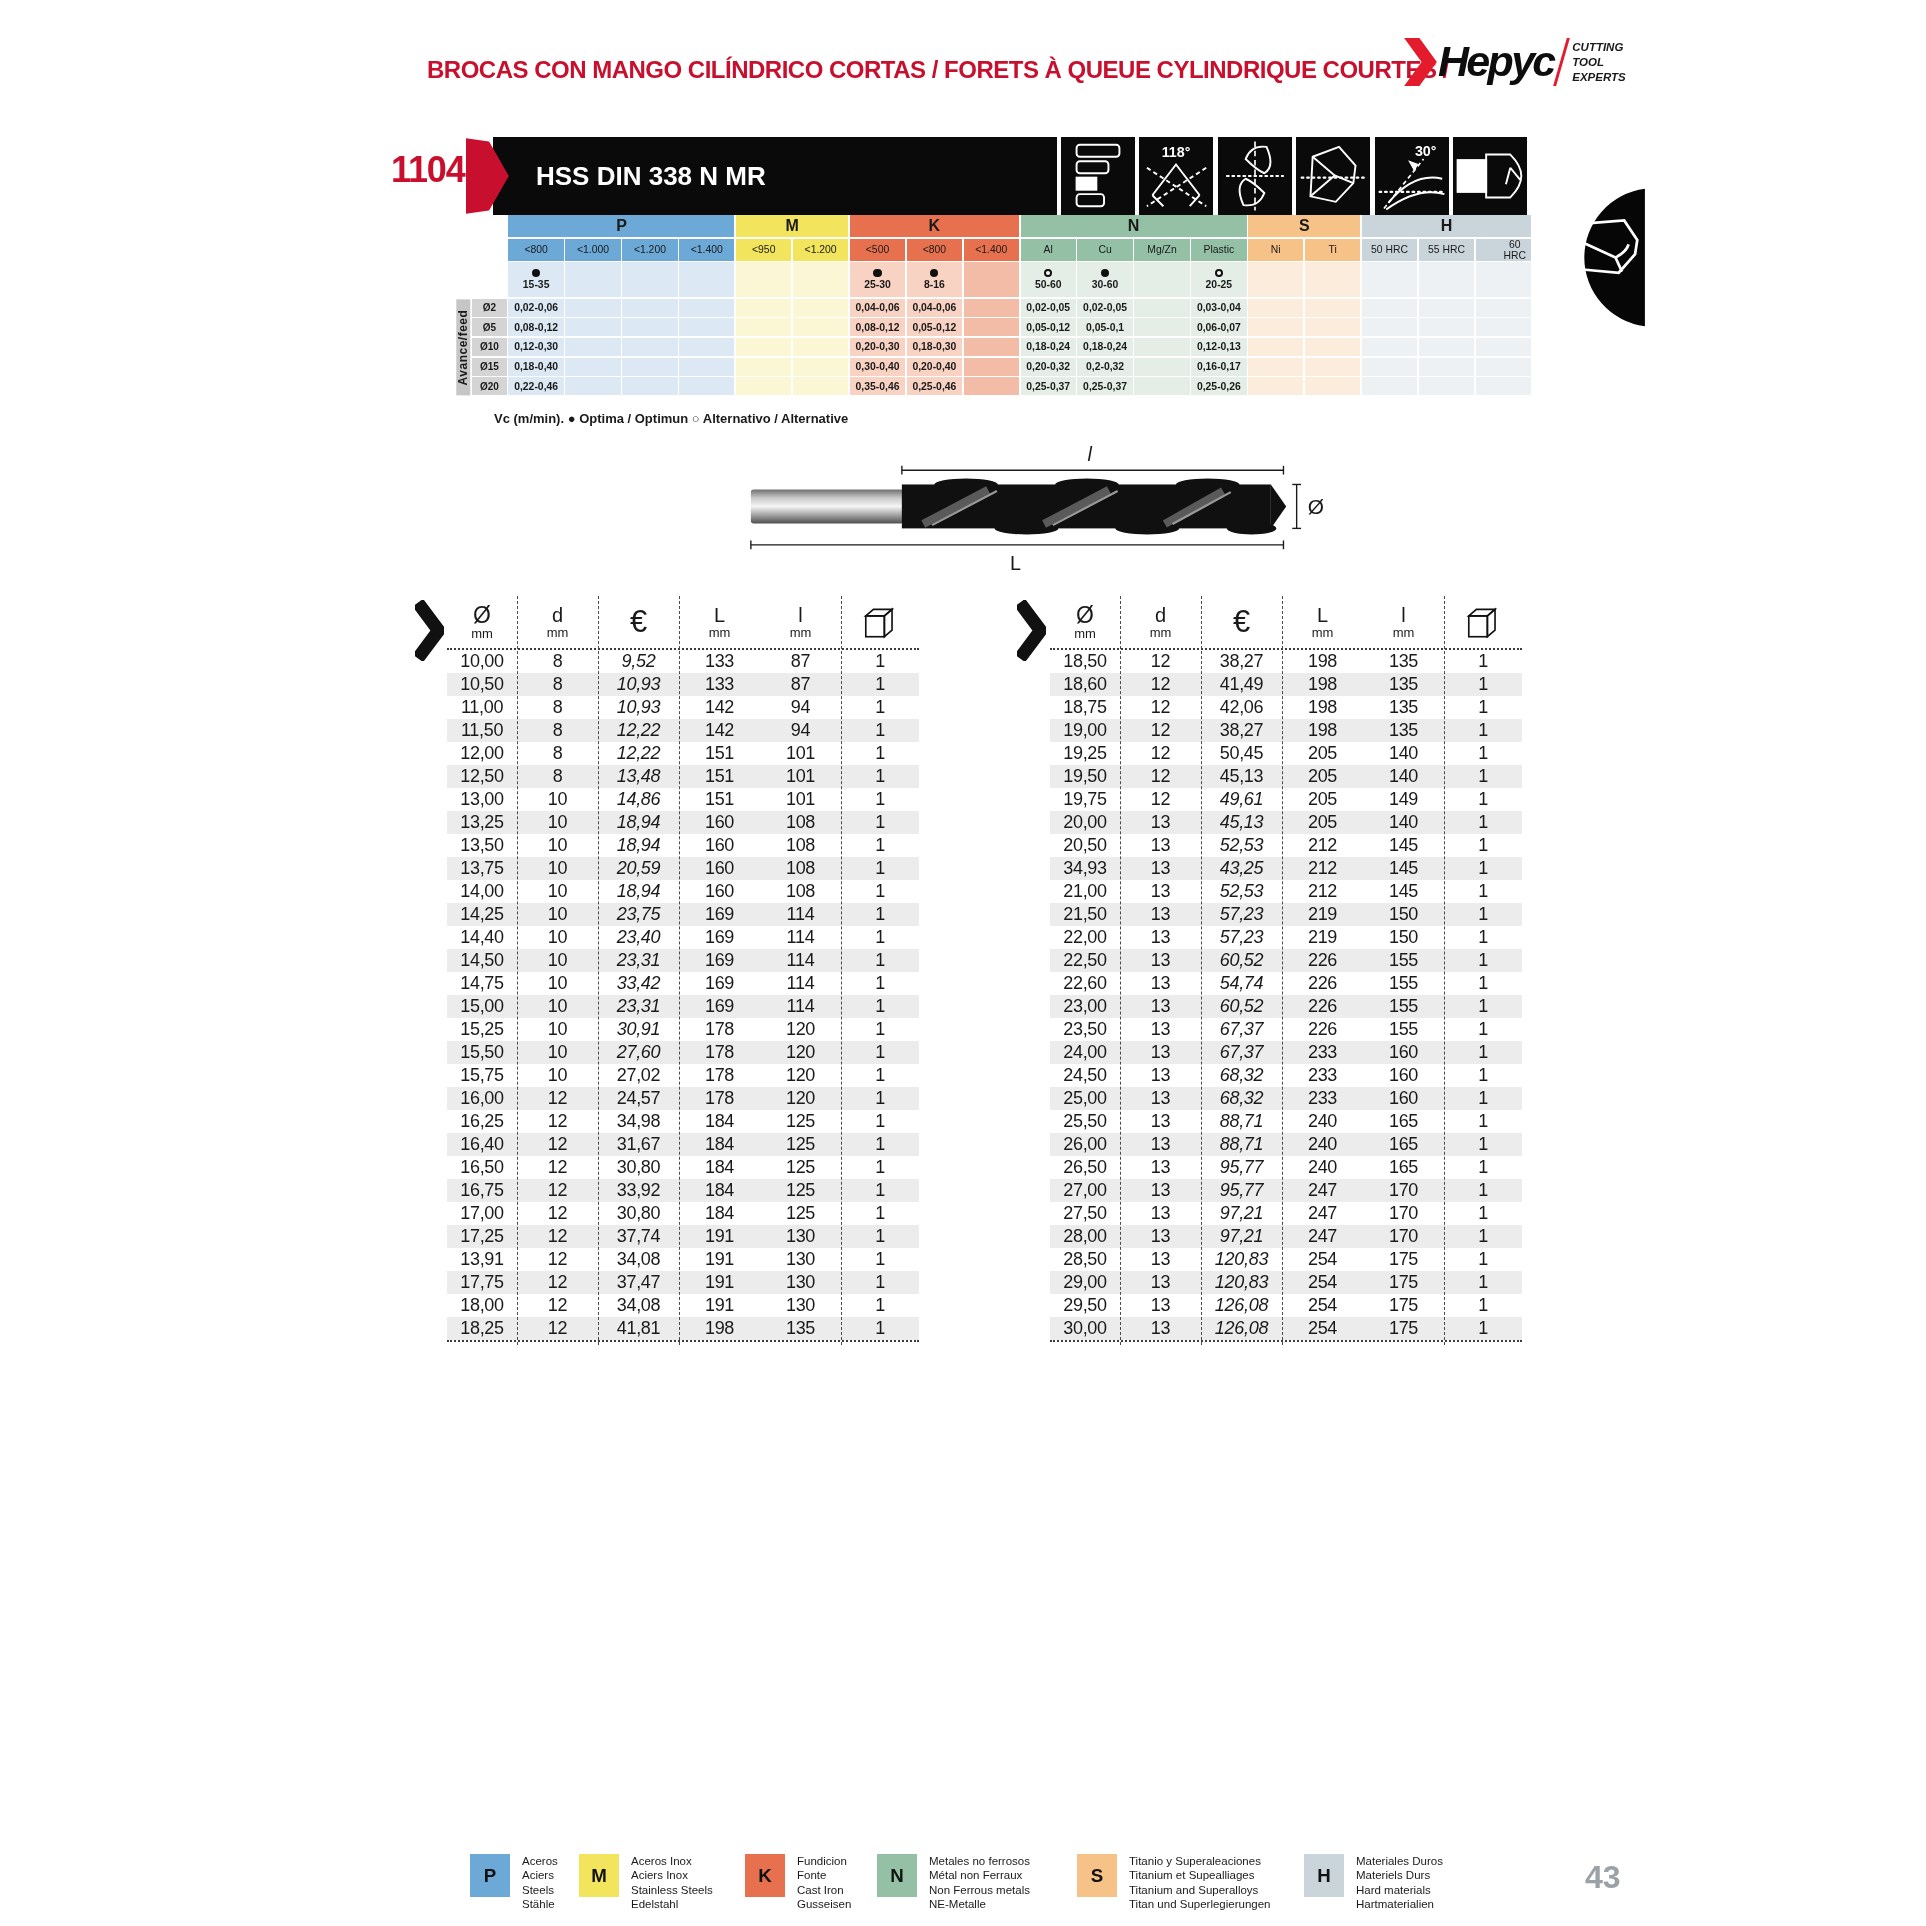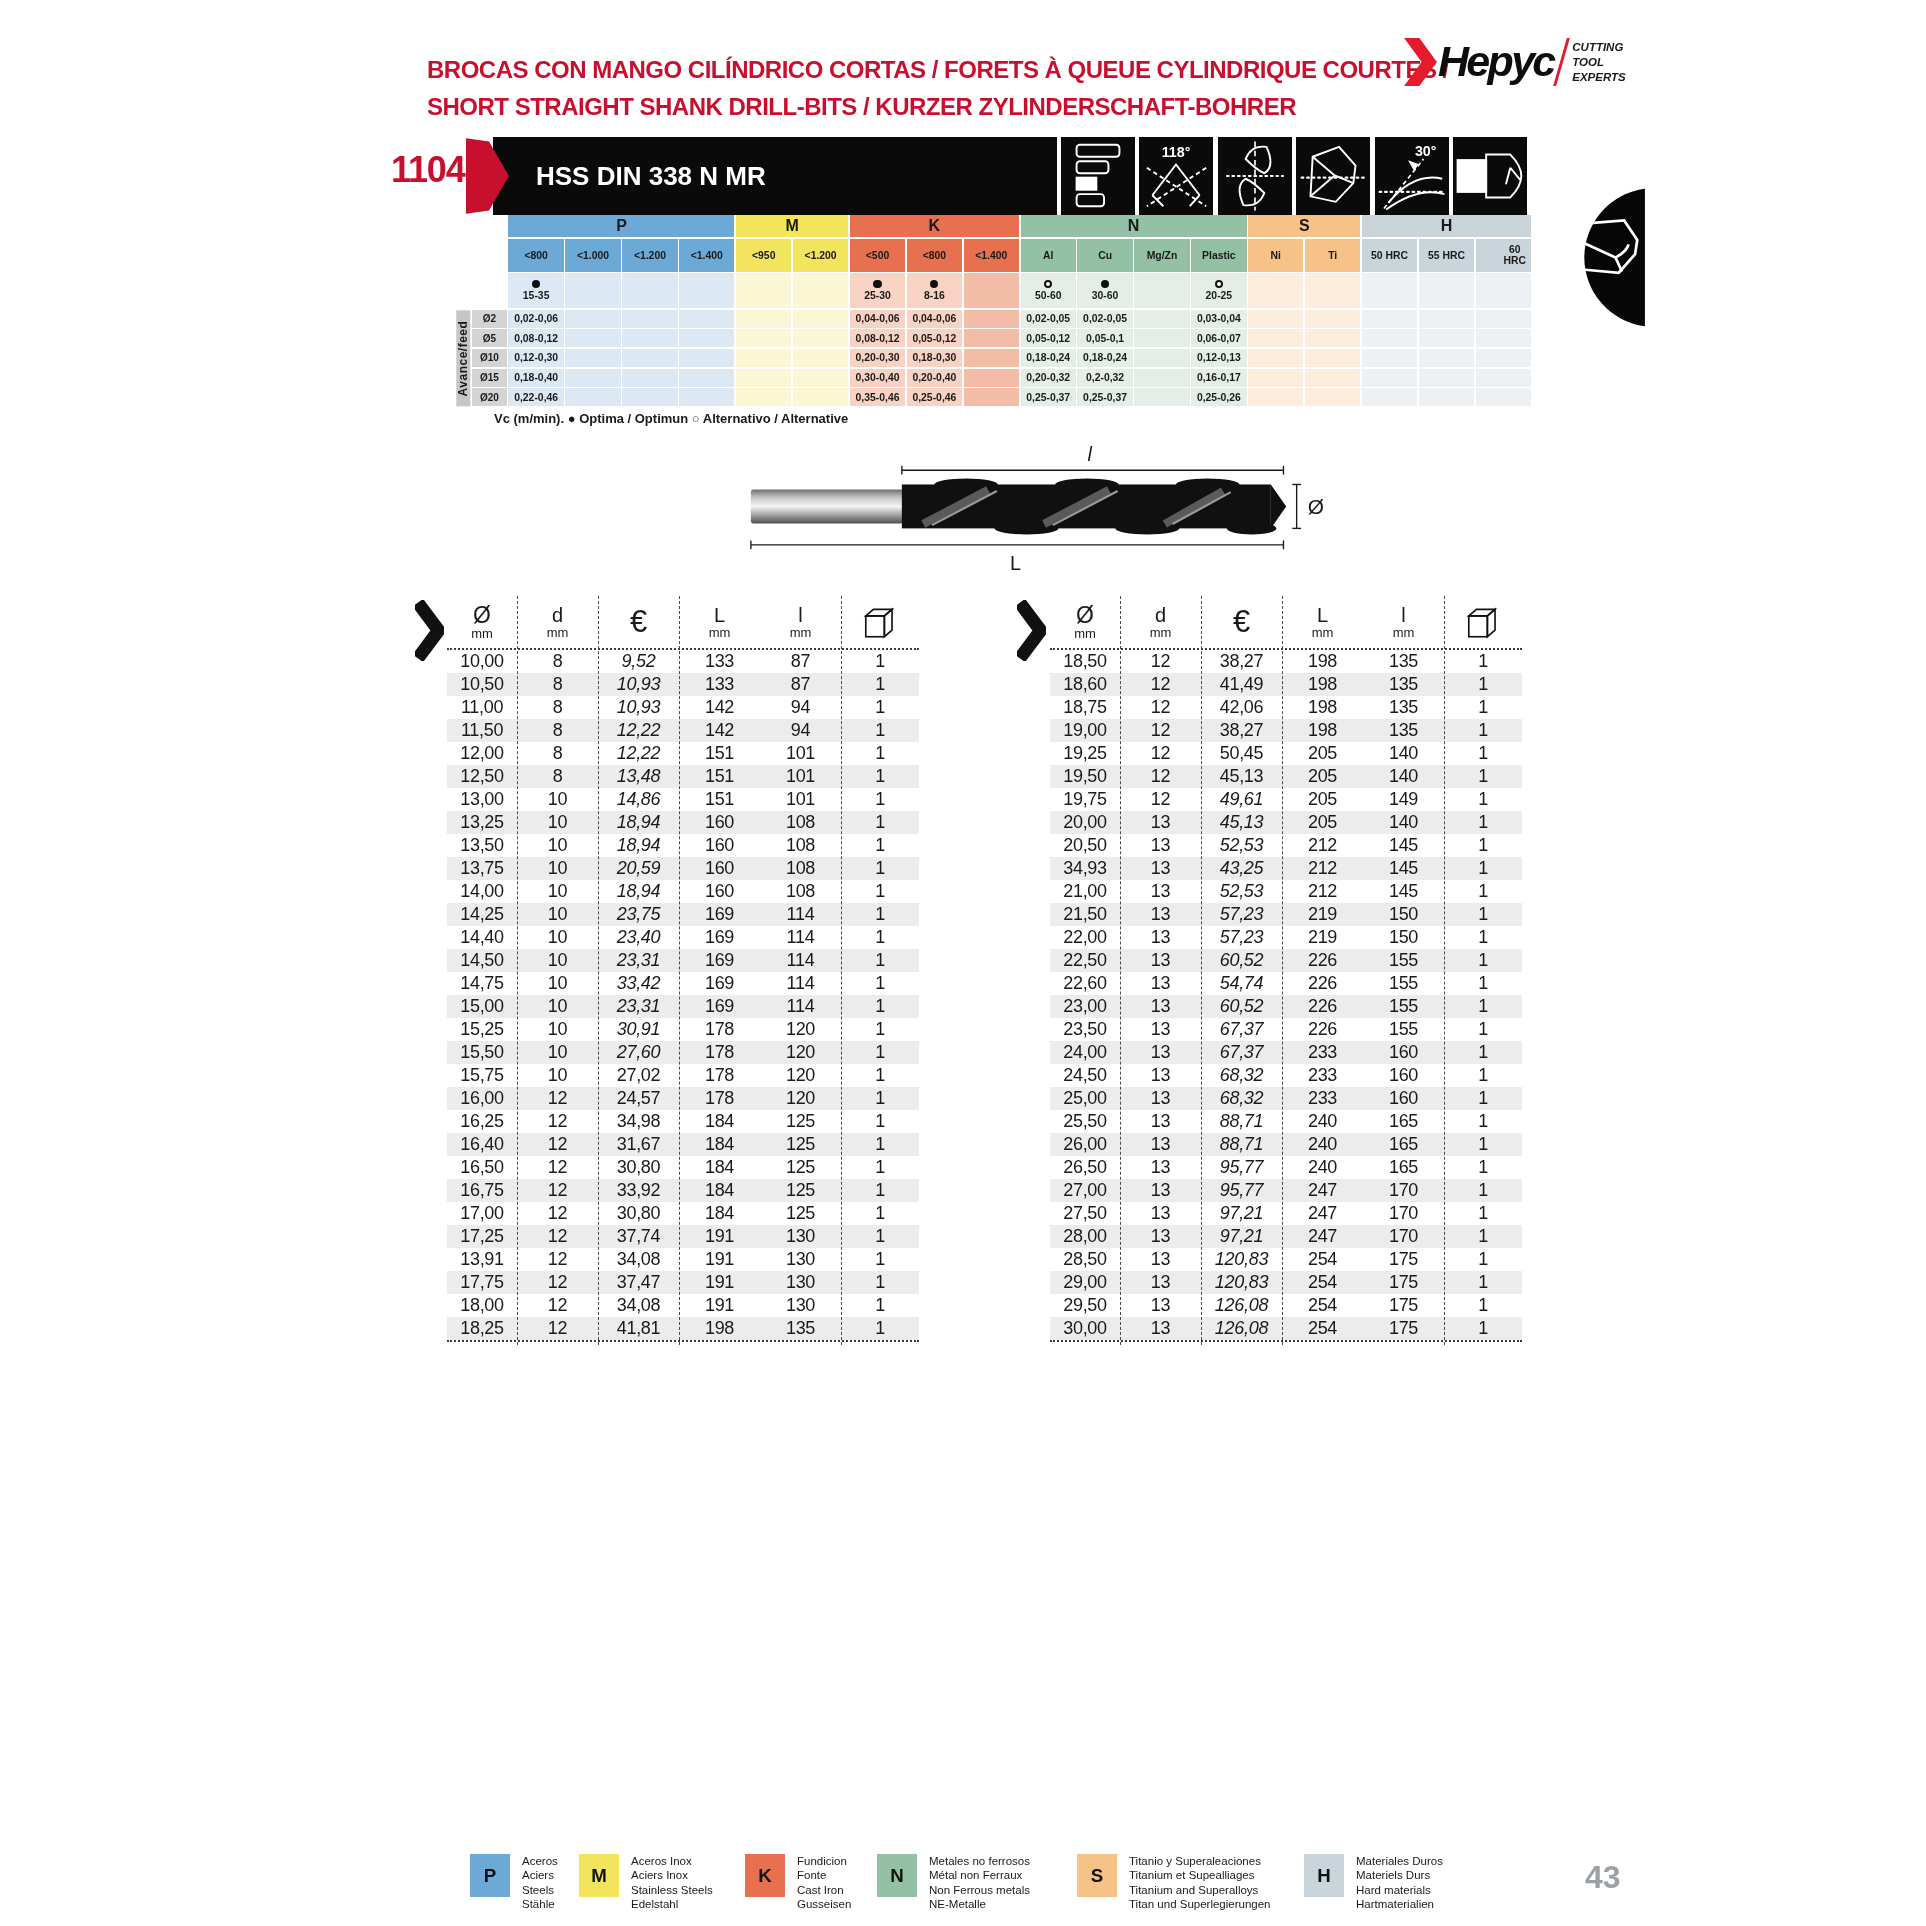--- a/index.html
+++ b/index.html
@@ -29,21 +29,21 @@
   .icons-row{left:1061px;top:137px;display:flex;gap:4.4px;}
   .icell{width:74px;height:78px;background:#0a0a0a;}
   .icell svg{display:block;}
   .isvg-label{fill:#fff;font-size:26px;font-weight:bold;font-family:"Liberation Sans",sans-serif;}
 
   
   #materials-grid{left:456px;top:215px;width:1075px;display:grid;
     grid-template-columns:14.3px 35px repeat(18,1fr);gap:1.6px;}
   .m-cell{display:flex;align-items:center;justify-content:center;text-align:center;}
   .m-h{height:22px;font-size:16px;font-weight:bold;}
-  .m-sh{height:33px;font-size:10.4px;font-weight:bold;}
+  .m-sh{height:22px;font-size:10.4px;font-weight:normal;}
   .m-vc{height:35px;flex-direction:column;gap:1.6px;font-size:10.4px;font-weight:bold;}
   .m-fd{height:18px;font-size:10.4px;font-weight:bold;}
   .m-lbl{background:#d4d4d4;font-size:10px;font-weight:bold;}
   .m-avance{background:#c6c6c6;writing-mode:vertical-rl;transform:rotate(180deg);
             display:flex;align-items:center;justify-content:center;
             font-size:12px;font-weight:bold;letter-spacing:0.5px;}
   .m-spacer{background:transparent;}
   .dot{width:8.2px;height:8.2px;border-radius:50%;background:#101010;}
   .ring{width:8.2px;height:8.2px;border-radius:50%;border:2.2px solid #101010;background:#fff;}
   .vc-note{left:494px;top:411px;font-size:13px;font-weight:bold;letter-spacing:0;}
@@ -76,21 +76,20 @@
   .lg-lines{margin-left:12px;font-size:11.5px;line-height:14.3px;}
   #legend{left:0;top:1854px;width:1926px;height:71px;}
   .page-num{left:1585px;top:1859px;font-size:32px;font-weight:bold;color:var(--pgnum);}
   .corner-tab{left:1574px;top:187px;}
 </style>
 </head>
 <body>
 
 <div class="abs title">
   <div>BROCAS CON MANGO CILÍNDRICO CORTAS / FORETS À QUEUE CYLINDRIQUE COURTES /</div>
-  <div>SHORT STRAIGHT SHANK DRILL-BITS / KURZER ZYLINDERSCHAFT-BOHRER</div>
 </div>
 
 <div class="abs logo">
   <span>
     <svg width="35" height="48" viewBox="0 0 64 88">
         <polygon points="2,0 30,0 62,44 30,88 2,88 34,44" style="fill:var(--logo-red)"></polygon>
       </svg>
   </span>
   <span class="logo-word">Hepyc</span>
   <span class="logo-slash"></span>

